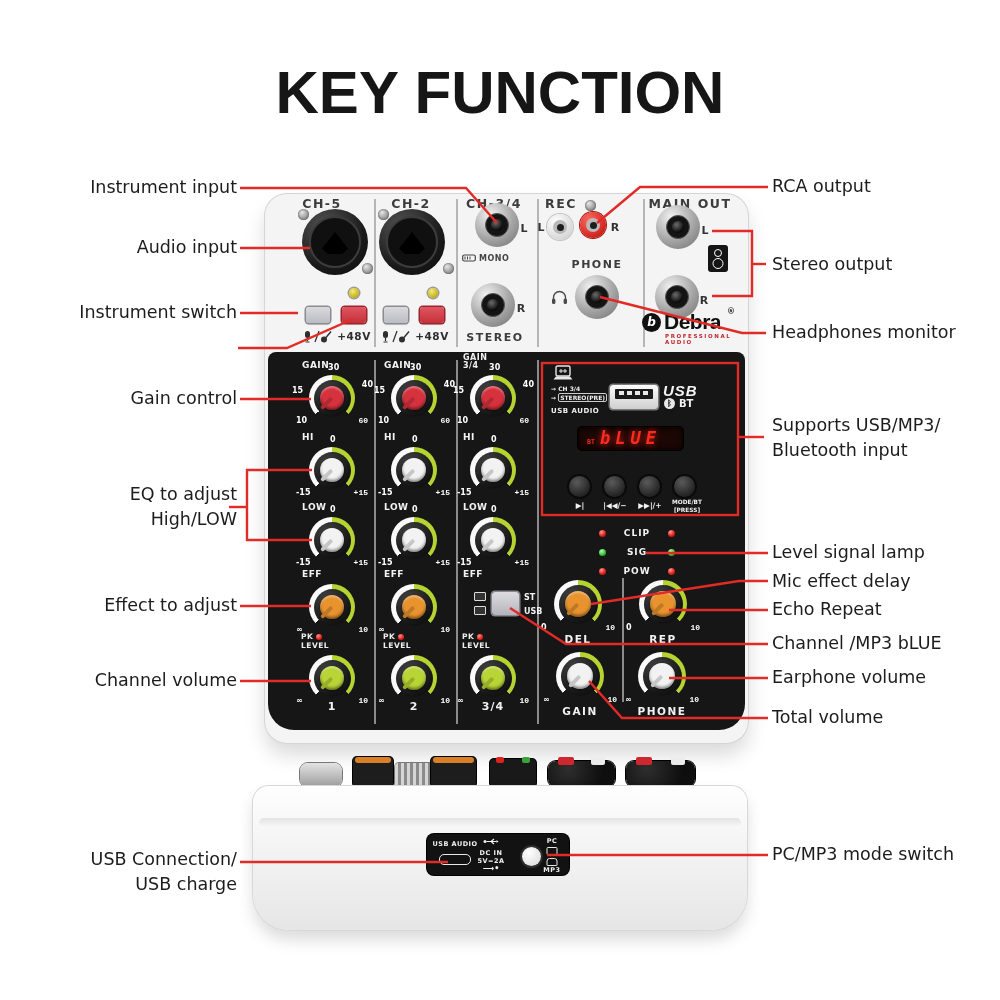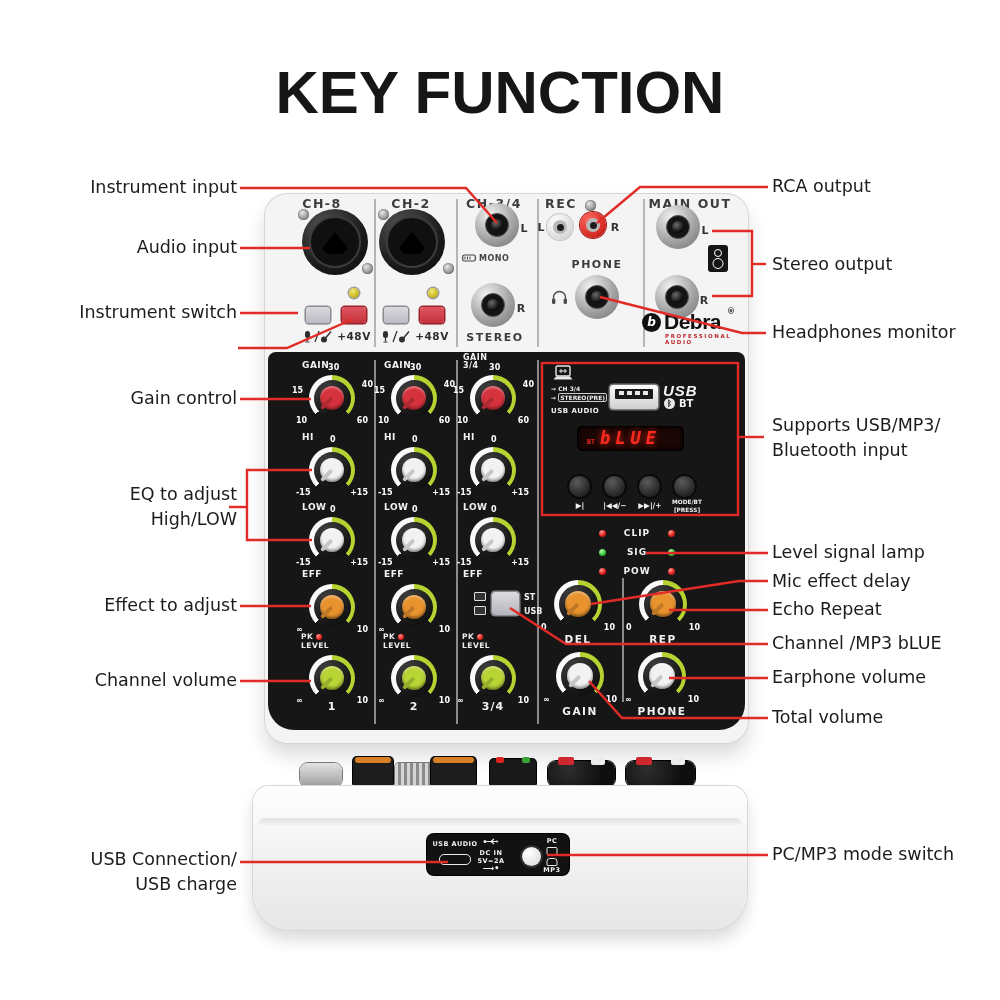--- a/index.html
+++ b/index.html
@@ -71,21 +71,21 @@
        transform-origin:50% 0;transform:rotate(45deg);}
   .cap-red{background:#d6323e;} .cap-white{background:#f2f2f2;}
   .cap-orange{background:#e8932e;} .cap-green{background:#b8d435;}
   .klabel{position:absolute;left:-7px;top:-14px;font:bold 9px "DejaVu Sans",sans-serif;color:#f2f2f2;letter-spacing:.5px;white-space:pre-line;line-height:1.05;}
   .klabel.two{top:-21px;font-size:8px;}
   .kname{position:absolute;left:50%;bottom:-17px;transform:translateX(-50%);
          font:bold 10.5px "DejaVu Sans",sans-serif;color:#f2f2f2;letter-spacing:1.5px;white-space:nowrap;}
   .tick{position:absolute;font:bold 8px "DejaVu Sans",sans-serif;color:#fff;white-space:nowrap;}
   .tk-t{left:50%;top:-12px;transform:translateX(-35%);}
   .tk-l{left:-17px;top:11px;} .tk-r{right:-18px;top:5px;}
-  .tk-bl{left:-13px;bottom:-4px;} .tk-br{right:-13px;bottom:-4px;}
+  .tk-bl{left:-13px;bottom:-4px;} .tk-br{right:-13px;bottom:-4px;font-family:Liberation Mono, monospace;}
   .pkblock{position:absolute;z-index:6;font:bold 7.5px "DejaVu Sans",sans-serif;color:#eee;letter-spacing:.5px;}
   .rled{display:inline-block;width:5.5px;height:5.5px;border-radius:50%;vertical-align:middle;
         background:radial-gradient(circle at 35% 30%,#ff8d86,#e3201d 60%,#7e0c0a);}
   .gled{display:inline-block;width:7px;height:7px;border-radius:50%;
         background:radial-gradient(circle at 35% 30%,#b9f7b2,#3bc93a 55%,#12700f);}
   .rled2{display:inline-block;width:7px;height:7px;border-radius:50%;
         background:radial-gradient(circle at 35% 30%,#ff9d96,#e3201d 55%,#7e0c0a);}
   .ledrow{position:absolute;width:76px;display:flex;justify-content:space-between;align-items:center;z-index:6;}
   .ledrow .lbl{font:bold 9px "DejaVu Sans",sans-serif;color:#f2f2f2;letter-spacing:1px;}
   
@@ -175,21 +175,21 @@
   <div class="co r" style="top:718px">Total volume</div>
   <div class="co r" style="top:855px">PC/MP3 mode switch</div>
 
   <div class="front">
 
     <div class="tsep" style="left:109px"></div>
     <div class="tsep" style="left:191px"></div>
     <div class="tsep" style="left:272px"></div>
     <div class="tsep" style="left:378px"></div>
 
-    <span class="tp-label" style="left:57px;top:2px">CH-8</span>
+    <span class="tp-label" style="left:57px;top:2px">CH-5</span>
     <span class="tp-label" style="left:146px;top:2px">CH-2</span>
     <span class="tp-label" style="left:229px;top:2px">CH-3/4</span>
     <span class="tp-label" style="left:296px;top:2px">REC</span>
     <span class="tp-label" style="left:425px;top:2px">MAIN OUT</span>
 
     <div class="screw" style="left:33px;top:15px"></div>
     <div class="screw" style="left:113px;top:15px"></div>
     <div class="screw" style="left:97px;top:69px"></div>
     <div class="screw" style="left:178px;top:69px"></div>
     <div class="screw" style="left:320px;top:6px"></div>

